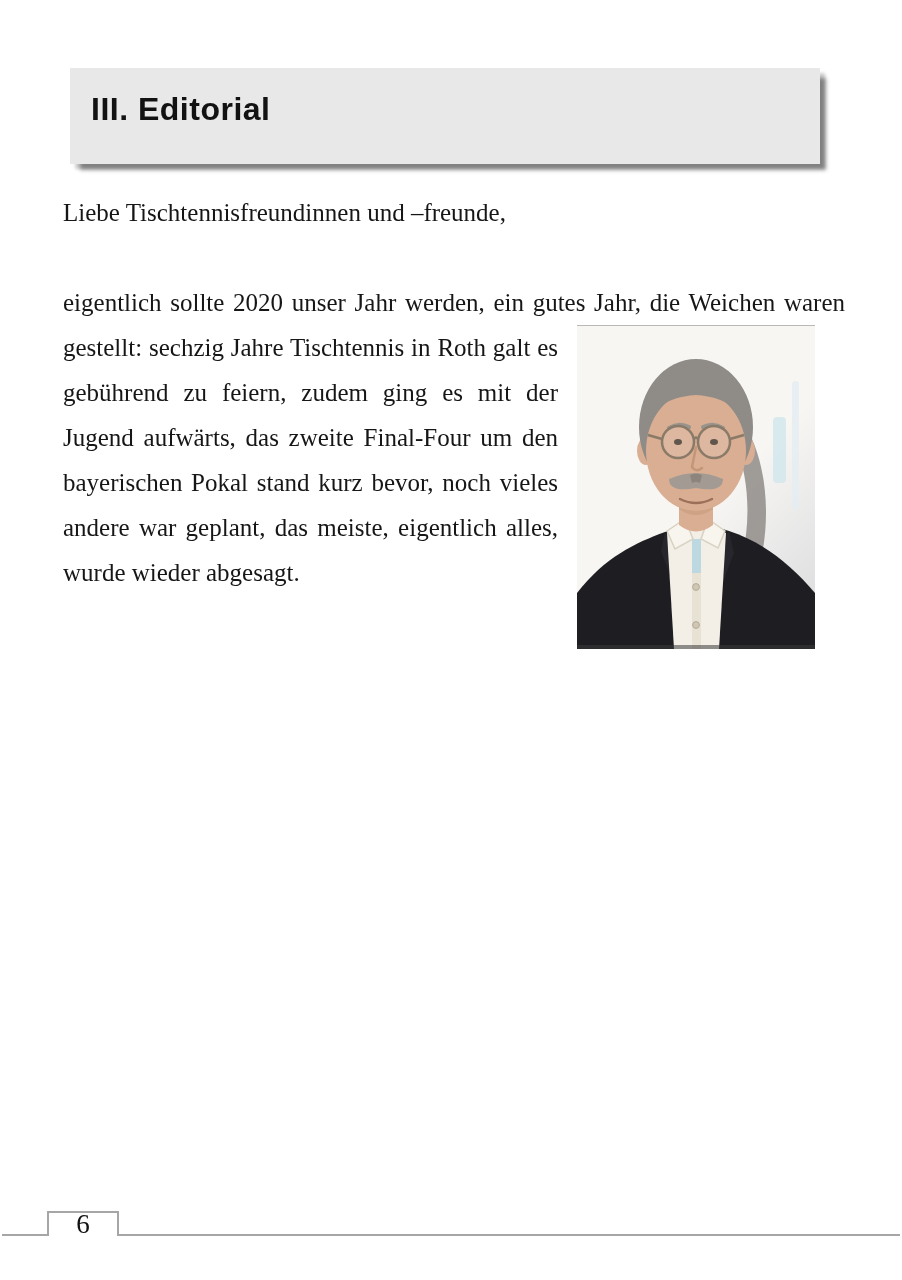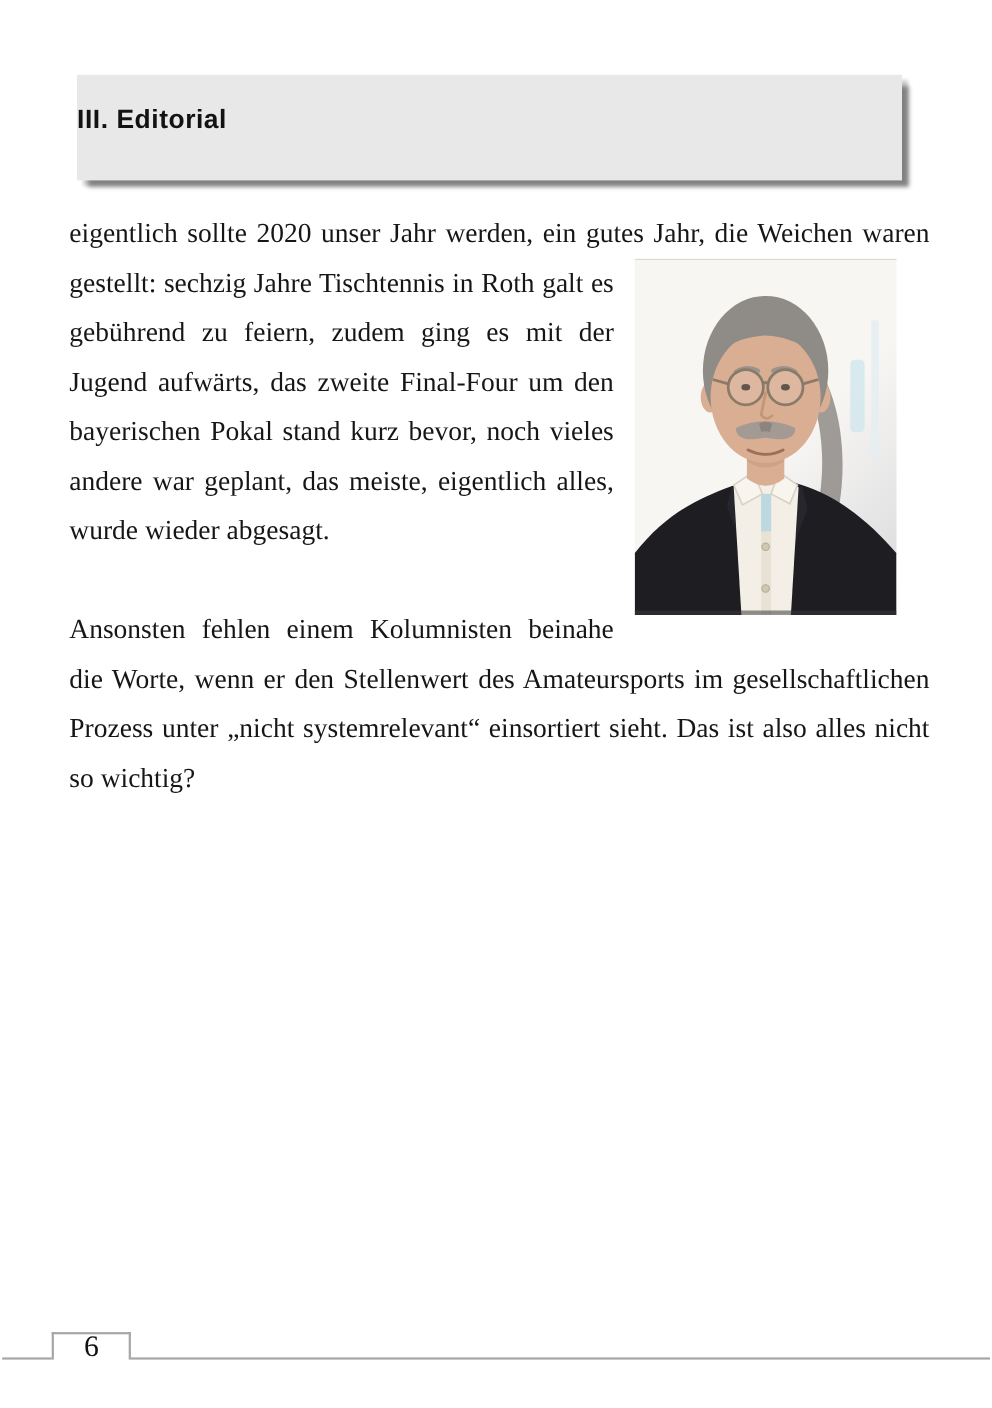--- a/index.html
+++ b/index.html
@@ -28,22 +28,22 @@
   
   .header-box{
     position:absolute;left:70px;top:68px;
     width:750px;height:96px;
     background:var(--header-box-bg);
     box-shadow:8px 8px 4px -2px rgba(0,0,0,0.38), 5px 5px 3px rgba(0,0,0,0.18);
     display:flex;align-items:center;
   }
   .header-box h1{
     font-family:"Liberation Sans","DejaVu Sans",sans-serif;
-    font-weight:bold;font-size:24px;color:var(--header-text);
-    letter-spacing:0.5px;
+    font-weight:bold;font-size:32px;color:var(--header-text);
+    padding-left:21px;letter-spacing:0.5px;
     margin-top:-14px;
   }
   
   .content{
     position:absolute;left:63px;top:190px;width:782px;
     font-size:25px;line-height:45px;
   }
   .content p{margin:0 0 45px 0;text-align:justify;}
   .content p.salutation{text-align:left;}
   
@@ -76,20 +76,21 @@
 <body>
 
 <div class="page">
 
   <div class="header-box">
     <h1>III. Editorial</h1>
   </div>
 
   <div class="content">
 
+    <p class="salutation">Liebe Tischtennisfreundinnen und –freunde,</p>
 
     <p><span class="float-spacer"></span><span class="photo-frame">
           <svg viewBox="0 0 238 324" preserveAspectRatio="none">
 
           <rect x="196" y="92" width="13" height="66" rx="4" fill="#cfe6ec" opacity="0.75"></rect>
           <rect x="215" y="56" width="7" height="128" rx="3" fill="#e4eef2" opacity="0.8"></rect>
 
           <path class="p-hair" d="M168,100 C188,134 193,182 186,224 C182,244 171,250 165,232 C174,196 172,150 158,120 Z" fill-opacity="0.85"></path>
 
           <path class="p-jacket" d="M0,324 L0,268 C28,232 58,218 88,207 L119,196 L152,206 C186,217 214,240 238,268 L238,324 Z"></path>
@@ -134,21 +135,20 @@
           <path d="M92,154 Q119,142 146,154 Q146,168 119,163 Q92,168 92,154 Z" fill="#a39b93"></path>
           <path d="M113,150 Q119,147 125,150 L123,158 Q119,156 115,158 Z" fill="#8d857d"></path>
 
           <path d="M103,174 Q119,182 135,174" stroke="#9b6f58" stroke-width="2.5" fill="none" stroke-linecap="round"></path>
 
           <rect x="0" y="320" width="238" height="4" fill="#3a3a3a" opacity="0.55"></rect>
         </svg>
         </span><span>eigentlich sollte 2020 unser Jahr werden, ein gutes Jahr, die Weichen waren gestellt: sechzig Jahre Tischtennis in Roth galt es gebührend zu feiern, zudem ging es mit der Jugend aufwärts, das zweite Final-Four um den bayerischen Pokal stand kurz bevor, noch vieles andere war geplant, das meiste, eigentlich alles, wurde wieder abgesagt.</span></p>
 
 
-    <p>Ansonsten fehlen einem Kolumnisten beinahe die Worte, wenn er den Stellenwert des Amateursports im gesellschaftlichen Prozess unter „nicht systemrelevant“ einsortiert sieht. Das ist also alles nicht so wichtig?</p>
 
 
   </div>
 
   <div class="footer-rule left"></div>
   <div class="footer-rule right"></div>
   <div class="page-number-box">
     <span>6</span>
   </div>
 

